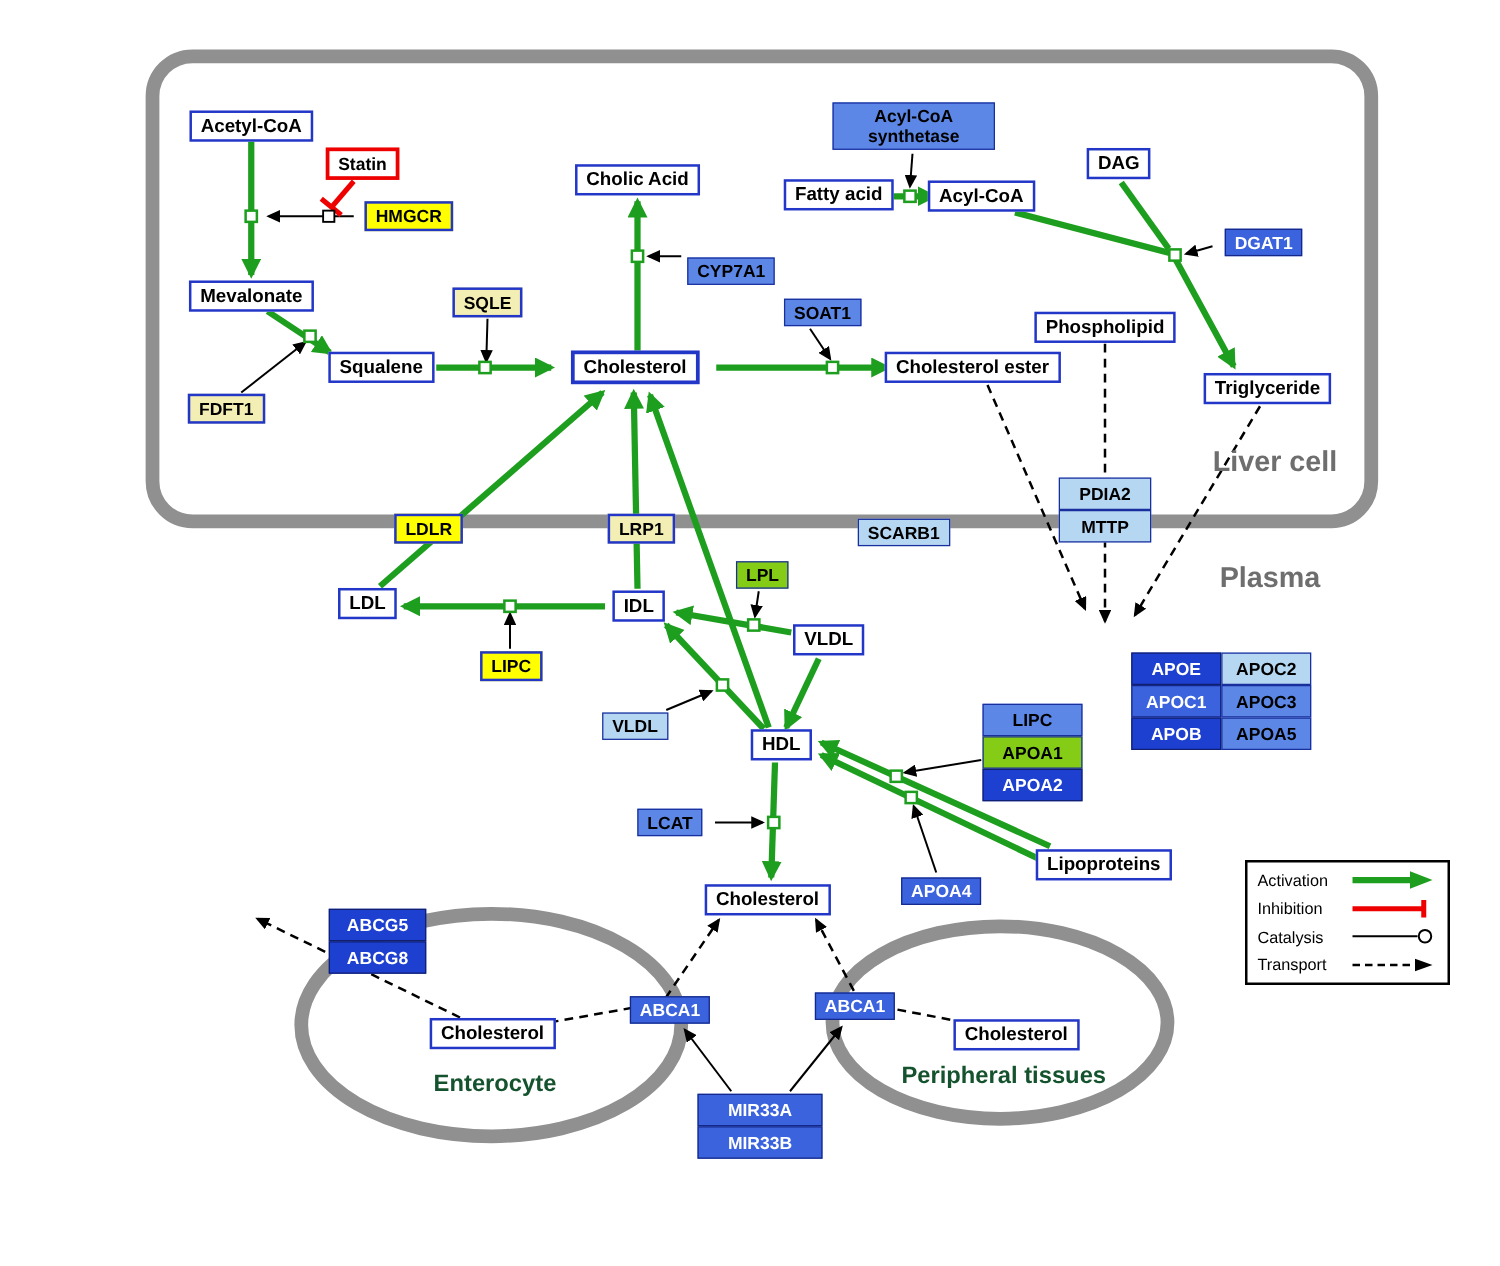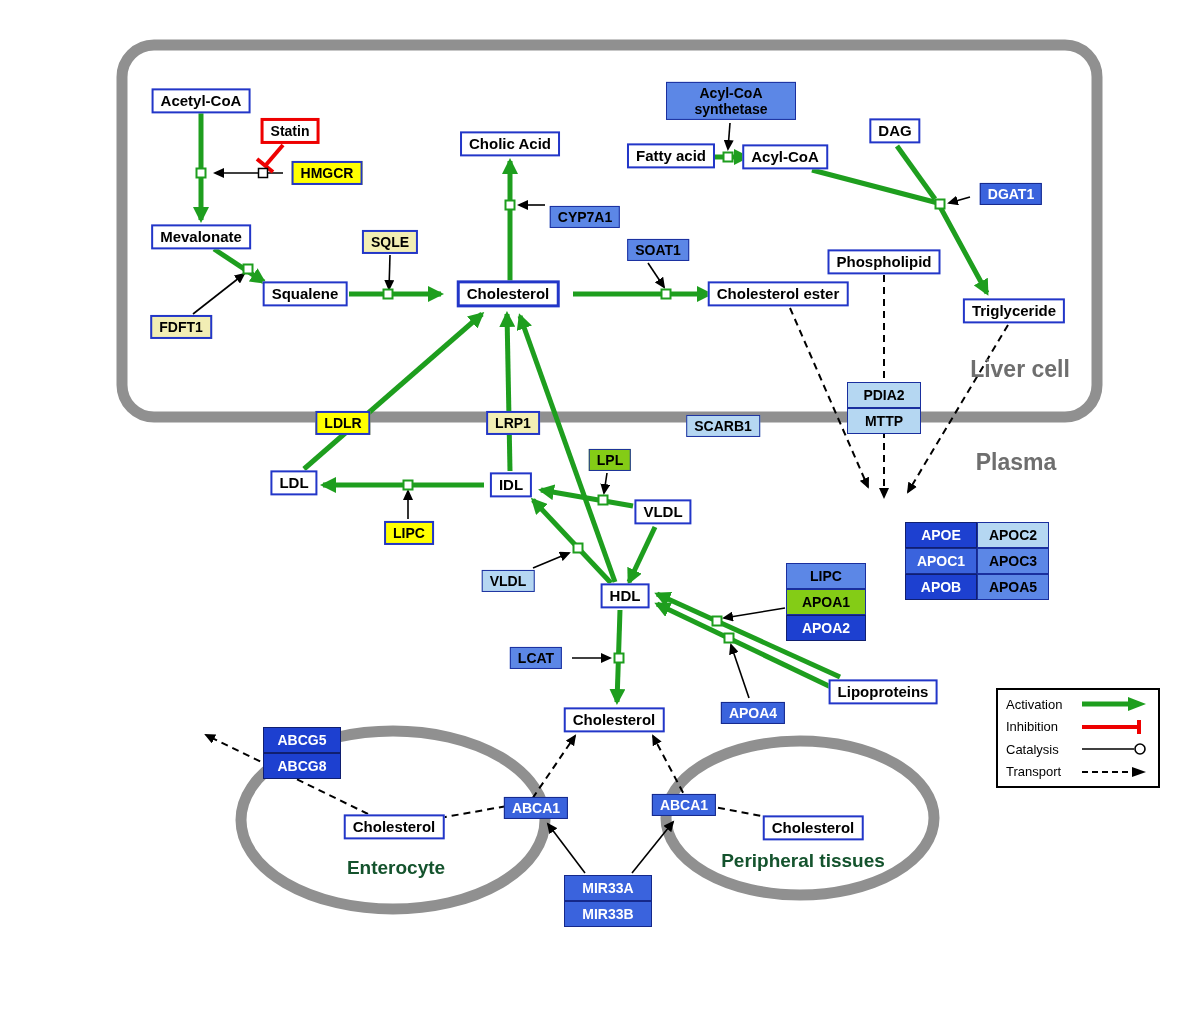--- a/index.html
+++ b/index.html
@@ -15,21 +15,21 @@
   .thick{border-width:3px;}
   .statin{border:3px solid #ee0000;}
   .yellow{background:#ffff00;}
   .paleyellow{background:#f2eeb4;}
   .b1{background:#b5d7f2;border:1.5px solid #1a2f9e;}
   .b2{background:#84cc16;border:1.5px solid #1a2f9e;}
   .b3{background:#5c87e6;border:1.5px solid #1a2f9e;}
   .b4{background:#3a63dd;border:1.5px solid #15288a;color:#fff;}
   .b5{background:#1d40d0;border:1.5px solid #101f70;color:#fff;}
   .fx{display:flex;align-items:center;justify-content:center;padding:0;height:26px;}
-  .w74{width:74px;} .w78{width:78px;} .w80{width:80px;} .w72{width:72px;} .w100{width:88px;}
+  .w74{width:74px;} .w78{width:78px;} .w80{width:80px;} .w72{width:72px;} .w100{width:100px;}
   .wrap{white-space:normal;width:130px;padding:2px 2px;}
 
   
   .comp{position:absolute;transform:translate(-50%,-50%);font-weight:bold;color:#6e6e6e;z-index:4;}
   .comp-big{font-size:23px;}
   .comp-small{font-size:19px;color:#14532d;}
 
   
   .legend{position:absolute;left:996px;top:688px;width:164px;height:100px;border:2px solid #000;
           background:#fff;box-sizing:border-box;padding:5px 8px;display:flex;flex-direction:column;

